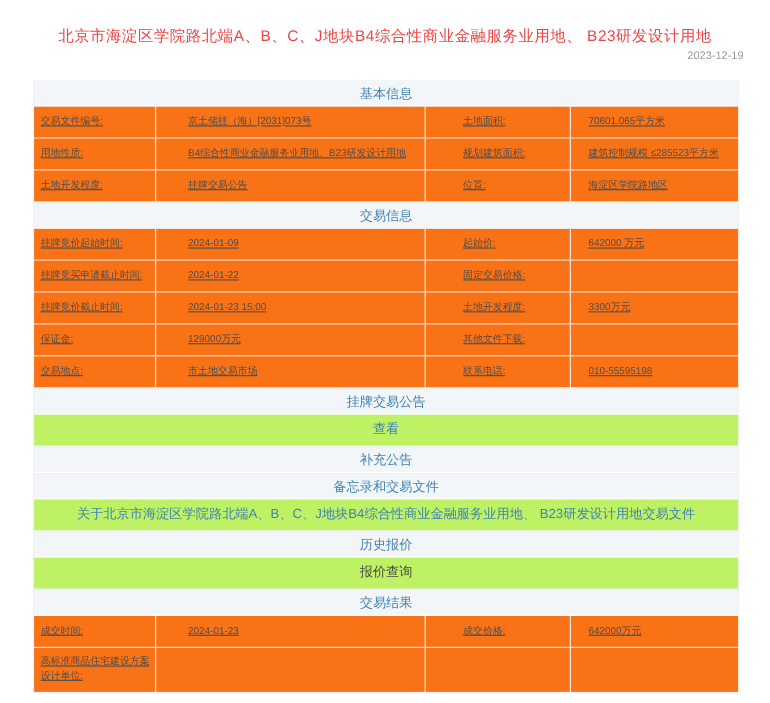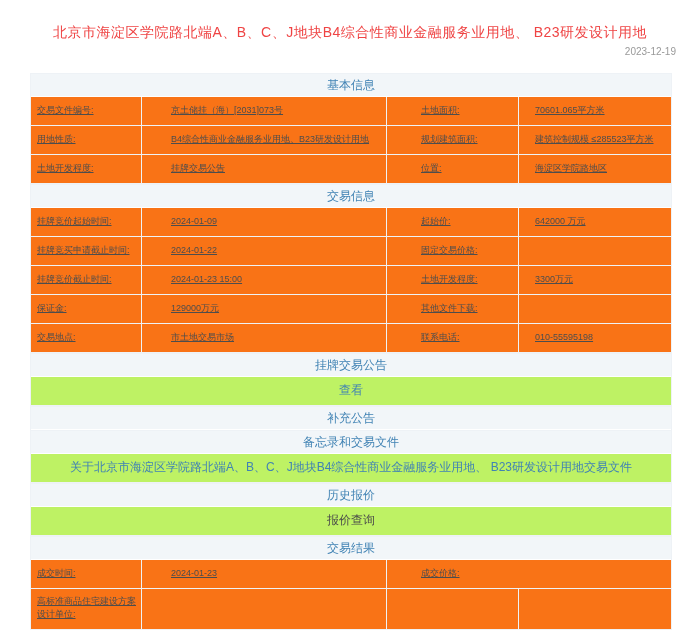--- a/index.html
+++ b/index.html
@@ -134,20 +134,21 @@
     <div class="linkrow plain">
       <span>报价查询</span>
     </div>
 
     <div class="sec">交易结果</div>
 
     <div class="row">
       <div class="c lbl">成交时间:</div>
       <div class="c val v1">2024-01-23</div>
       <div class="c lbl l2">成交价格:</div>
+      <div class="c val v2">642000万元</div>
     </div>
     <div class="row tall">
       <div class="c lbl">高标准商品住宅建设方案设计单位:</div>
       <div class="c val v1"></div>
       <div class="c lbl l2"></div>
       <div class="c val v2"></div>
     </div>
 
   </div>
 </div>

